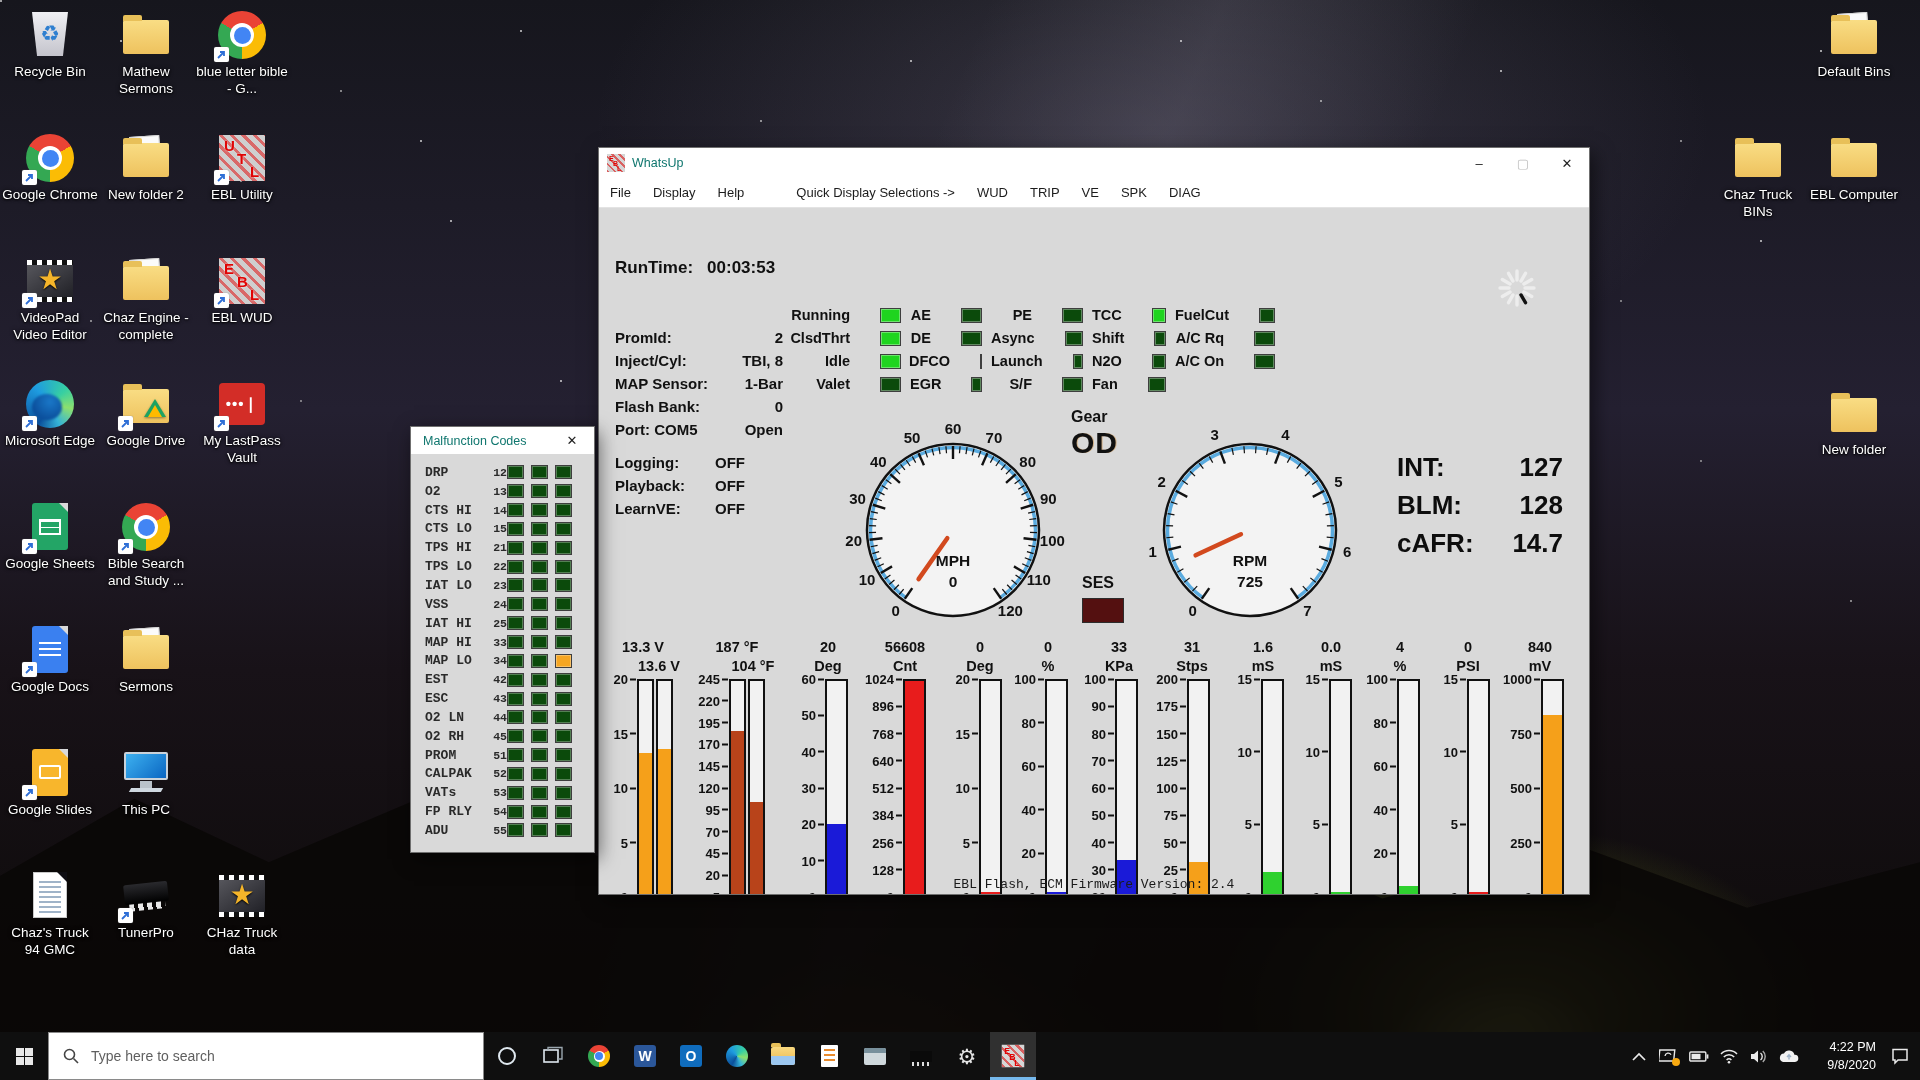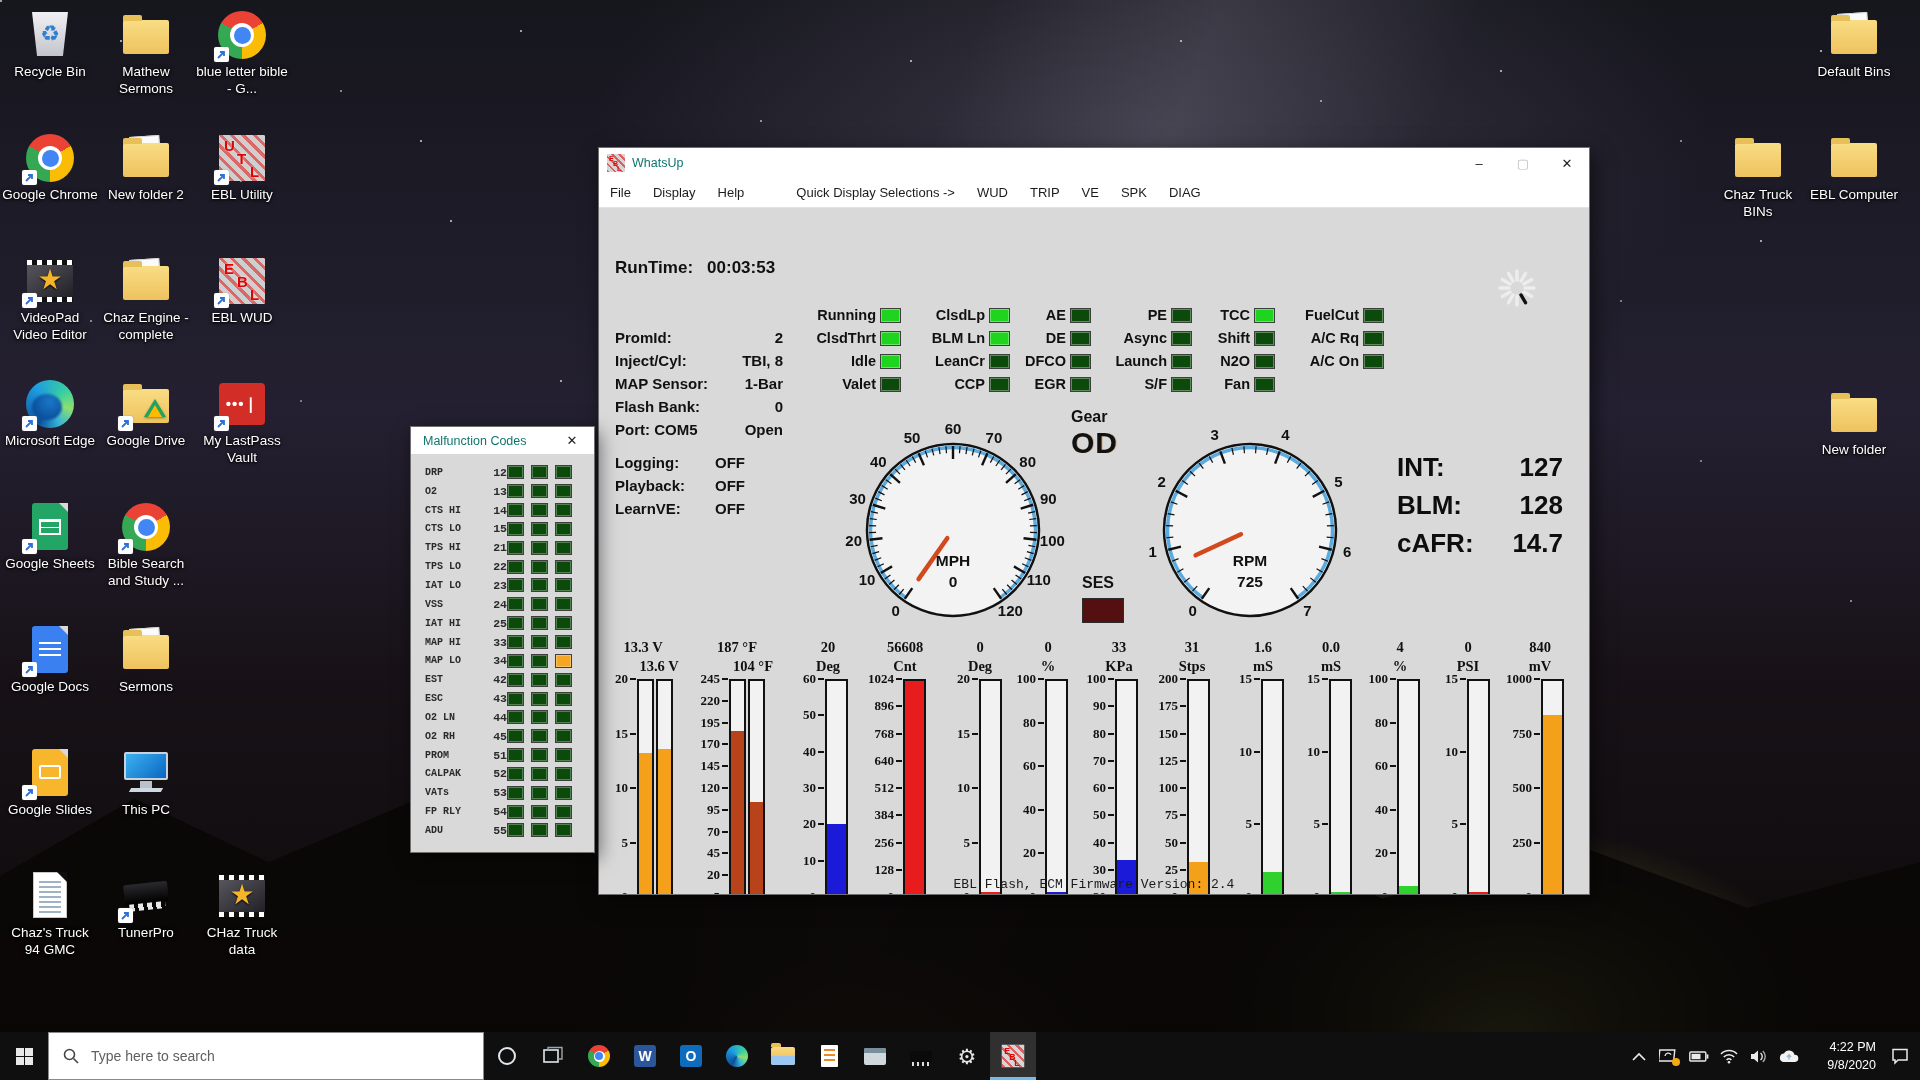--- a/index.html
+++ b/index.html
@@ -115,57 +115,57 @@
   .w-client{position:absolute;left:0;top:60px;right:0;bottom:0;background:#d9d9d9;overflow:hidden;}
   .w-client .abs{position:absolute;}
   .hdr-title{left:265px;top:46px;width:470px;text-align:center;font-size:24px;font-weight:bold;color:#161616;
     text-shadow:1px 0 0 rgba(60,90,180,.35);}
   .runtime{left:16px;top:50px;font-size:17px;font-weight:bold;color:#111;display:flex;gap:14px;}
   .info-col{left:16px;top:118px;width:168px;}
   .info-row{display:flex;justify-content:space-between;font-size:15px;font-weight:bold;color:#111;line-height:23px;}
   .modes-col{left:16px;top:243px;width:130px;}
   .status-grid{left:190px;top:98px;display:flex;gap:9px;}
   .s-col{display:flex;flex-direction:column;gap:5px;}
-  .s-cell{display:flex;align-items:center;justify-content:flex-end;height:18px;}
+  .s-cell{display:flex;align-items:center;justify-content:flex-end;height:18px;gap:26px;}
   .s-cell .s-label{font-size:14.5px;font-weight:bold;color:#101010;margin-right:4px;white-space:nowrap;}
   .led{width:21px;height:15px;border:1px solid #3e3e3e;box-shadow:inset 0 0 0 1px rgba(255,255,255,.35);}
   .gauge{position:absolute;width:250px;height:250px;}
   #gauge-mph{left:229px;top:192px;} #gauge-rpm{left:526px;top:192px;}
   .gear-block{left:472px;top:200px;width:70px;}
   .gear-lb{font-size:16px;font-weight:bold;color:#111;}
   .gear-val{font-size:30px;font-weight:bold;color:#111;letter-spacing:1px;text-shadow:1px 0 0 rgba(200,120,20,.4);}
   .ses-block{left:483px;top:366px;width:60px;}
   .ses-lb{font-size:16px;font-weight:bold;color:#111;margin-bottom:6px;}
   .ses-box{width:42px;height:25px;background:#541010;border:1px solid #2c2c2c;}
   .fuel-block{left:798px;top:240px;width:166px;}
   .fuel-row{display:flex;justify-content:space-between;font-size:26px;font-weight:bold;color:#0d0d0d;line-height:38px;}
   .spinner{left:896px;top:58px;}
   
-  .meters{left:8px;top:430px;right:4px;display:flex;gap:4px;font-family:Liberation Serif, serif;}
+  .meters{left:8px;top:430px;right:4px;display:flex;gap:4px;}
   .meter{display:flex;flex-direction:column;}
   .m-val{font-size:14.5px;font-weight:bold;color:#111;text-align:center;height:19px;line-height:19px;white-space:nowrap;}
   .m-val.l1{transform:translateX(-8px);} .m-val.l2{transform:translateX(8px);}
   .m-body{display:flex;margin-top:3px;height:218px;}
   .m-scale{position:relative;font-size:13px;font-weight:bold;color:#111;}
   .m-tick{position:absolute;right:9px;transform:translateY(-50%);white-space:nowrap;}
   .m-tick::after{content:"";position:absolute;right:-8px;top:50%;width:6px;height:2px;background:#111;transform:translateY(-50%);}
   .m-bars{display:flex;gap:2px;}
   .m-bar{position:relative;border:2px solid #111;background:#f2f2f2;height:100%;}
   .m-fill{position:absolute;left:0;right:0;bottom:0;}
   .w-footer{left:0;right:0;bottom:2px;text-align:center;
     font-family:"Liberation Mono","DejaVu Sans Mono",monospace;font-size:13px;color:#1a1a1a;}
 
   
   #win-malf{left:410px;top:426px;width:185px;height:427px;}
   #win-malf .titlebar{height:27px;}
   #win-malf .t-text{margin-left:12px;font-size:12.5px;}
   .malf-body{position:absolute;left:0;right:0;top:27px;bottom:0;background:#d9d9d9;padding:9px 0 0 14px;}
   .malf-row{display:flex;align-items:center;height:18.85px;}
   .malf-name{width:62px;font-family:"Liberation Mono","DejaVu Sans Mono",monospace;
-    font-size:10px;font-weight:bold;color:#2a2a2a;white-space:pre;}
+    font-size:13px;font-weight:bold;color:#2a2a2a;white-space:pre;}
   .malf-code{width:20px;font-family:"Liberation Mono","DejaVu Sans Mono",monospace;
     font-size:11.5px;font-weight:bold;color:#2a2a2a;text-align:right;margin-right:0;}
   .malf-led{width:17px;height:14px;border:1px solid #3e3e3e;margin-right:7px;
     box-shadow:inset 0 0 0 1px rgba(255,255,255,.3);}
 
   
   #taskbar{position:absolute;left:0;right:0;bottom:0;height:48px;background:rgba(16,16,16,.97);
     display:flex;align-items:center;z-index:50;}
   .tb-start{width:48px;height:48px;display:flex;align-items:center;justify-content:center;cursor:pointer;}
   .win-logo{position:relative;width:17px;height:17px;}
@@ -528,38 +528,20 @@
             <div class="s-cell">
               <span class="s-label">ClsdThrt</span>
               <span class="led" style="background: rgb(31, 212, 31);"></span>
             </div>
             <div class="s-cell">
               <span class="s-label">Idle</span>
               <span class="led" style="background: rgb(31, 212, 31);"></span>
             </div>
             <div class="s-cell">
               <span class="s-label">Valet</span>
-              <span class="led" style="background: rgb(11, 74, 11);"></span>
-            </div>
-          </div>
-          <div class="s-col" style="width: 100px;">
-            <div class="s-cell">
-              <span class="s-label">ClsdLp</span>
-              <span class="led" style="background: rgb(31, 212, 31);"></span>
-            </div>
-            <div class="s-cell">
-              <span class="s-label">BLM Ln</span>
-              <span class="led" style="background: rgb(31, 212, 31);"></span>
-            </div>
-            <div class="s-cell">
-              <span class="s-label">LeanCr</span>
-              <span class="led" style="background: rgb(11, 74, 11);"></span>
-            </div>
-            <div class="s-cell">
-              <span class="s-label">CCP</span>
               <span class="led" style="background: rgb(11, 74, 11);"></span>
             </div>
           </div>
           <div class="s-col" style="width: 72px;">
             <div class="s-cell">
               <span class="s-label">AE</span>
               <span class="led" style="background: rgb(11, 74, 11);"></span>
             </div>
             <div class="s-cell">
               <span class="s-label">DE</span>

